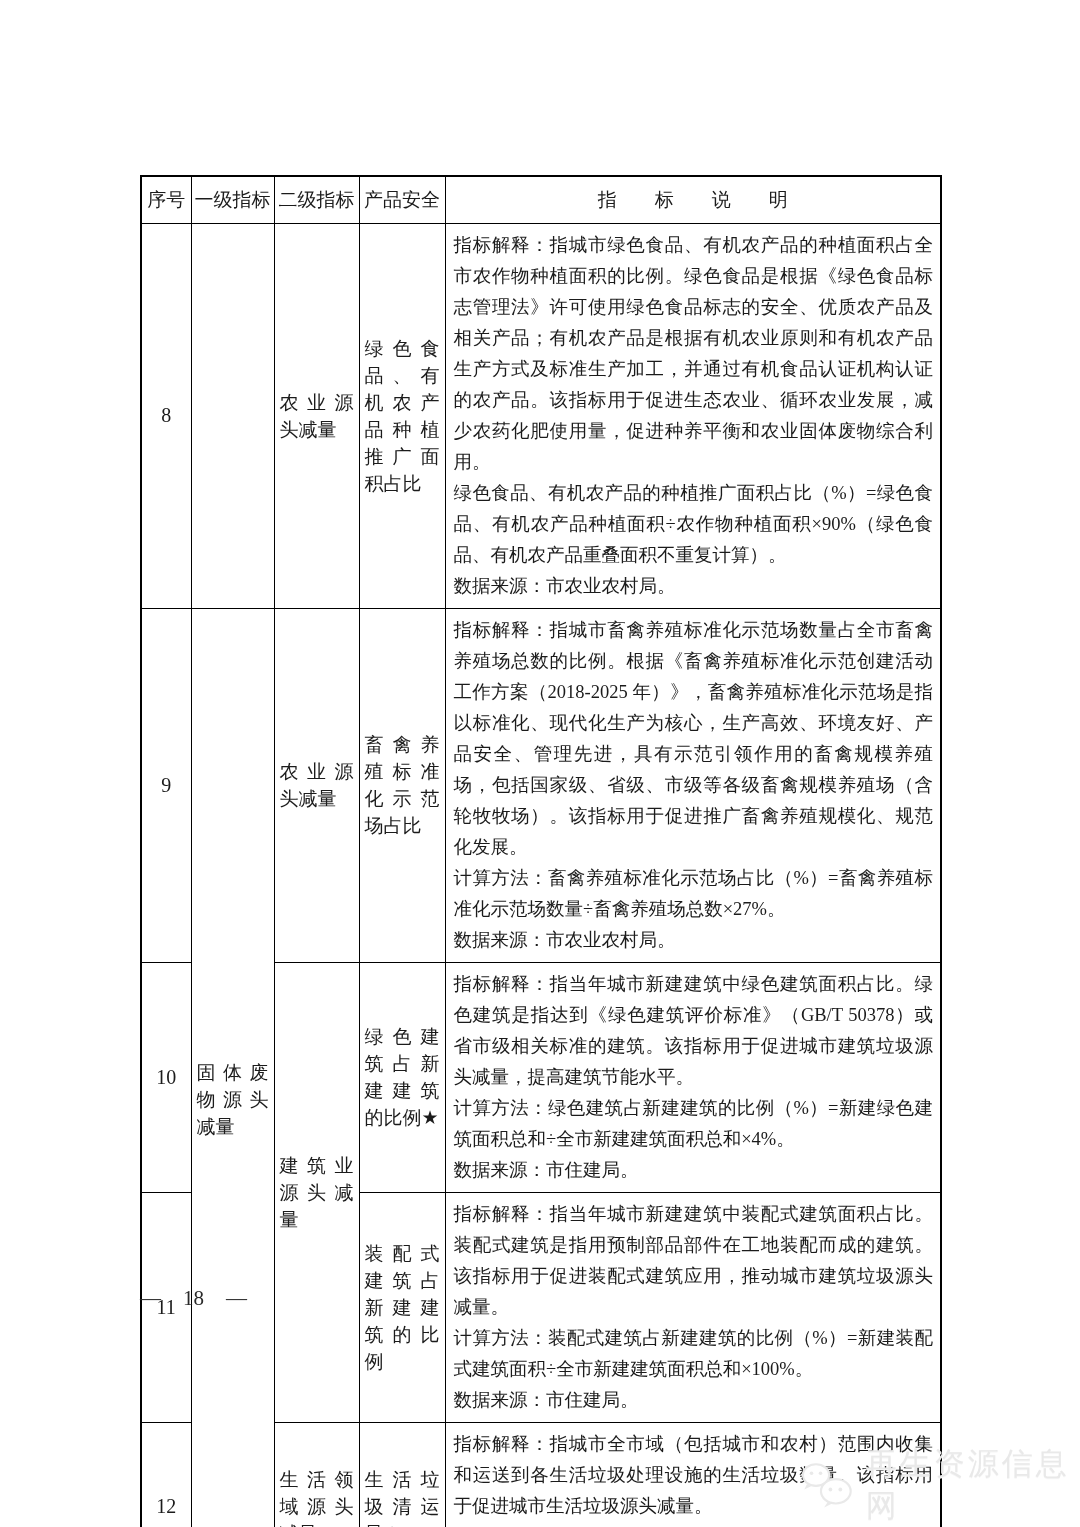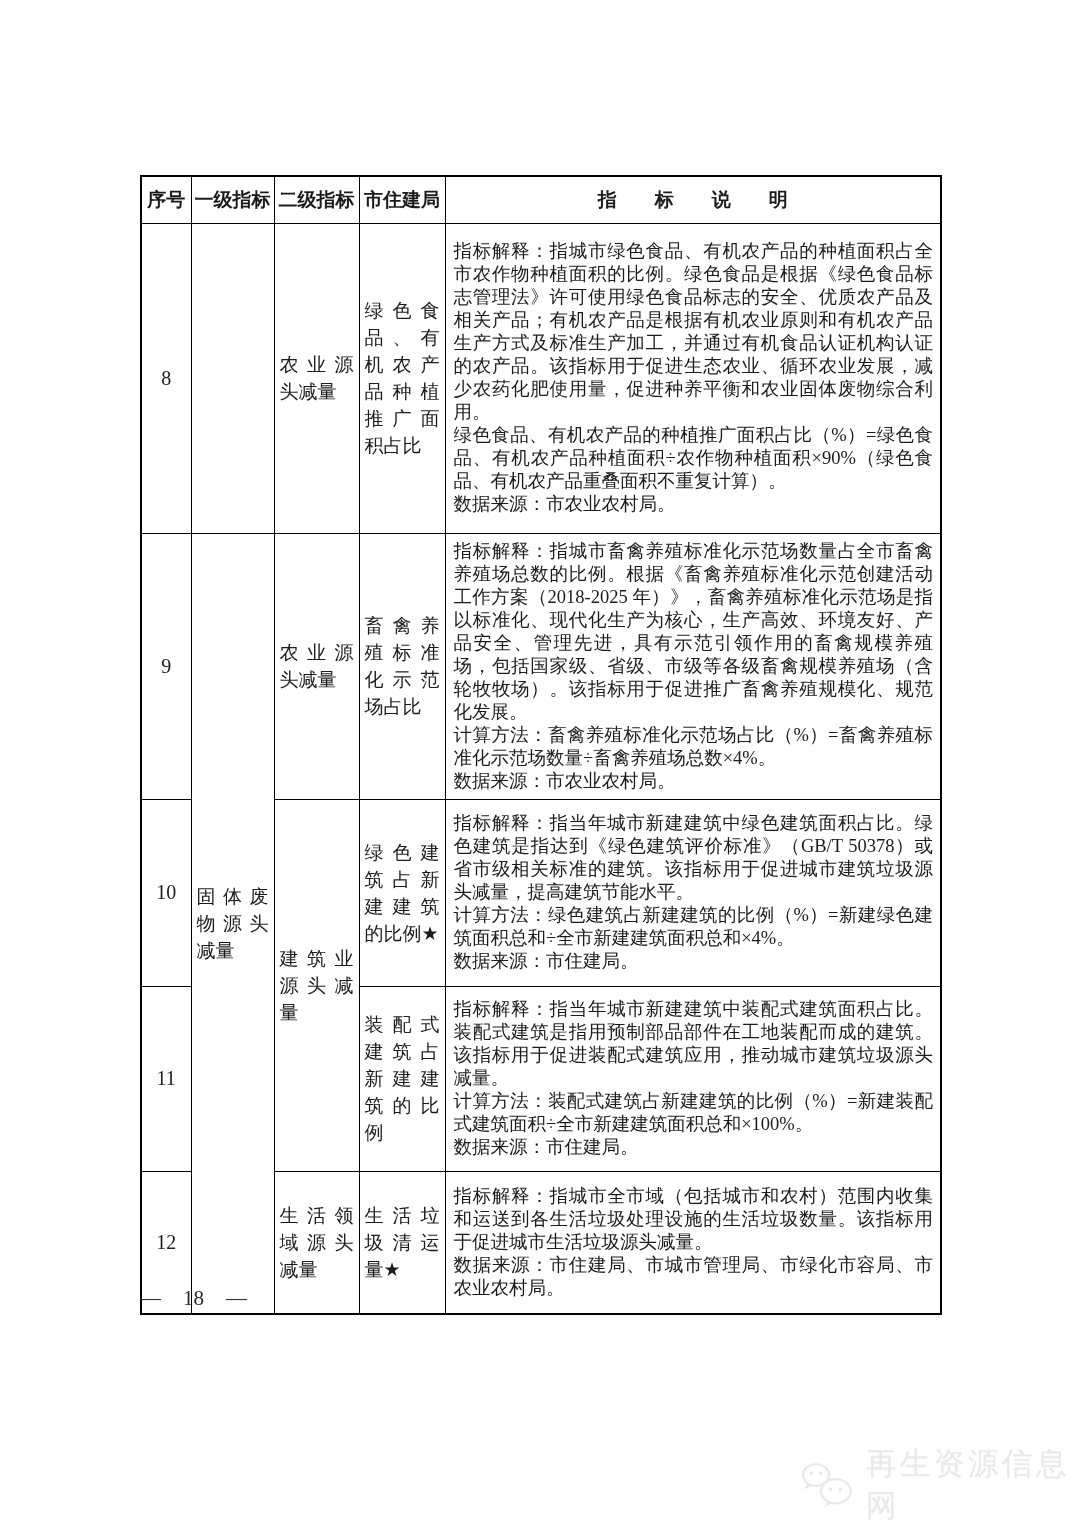--- a/index.html
+++ b/index.html
@@ -21,21 +21,21 @@
     table-layout: fixed;
     border: 2.5px solid #000;
   }
   .indicator-table th, .indicator-table td {
     border: 1.5px solid #000;
     box-sizing: border-box;
     vertical-align: middle;
   }
   .indicator-table th {
     font-family: "Liberation Sans", "DejaVu Sans", sans-serif;
-    font-weight: 700;
+    font-weight: 400;
     font-size: 19px;
     text-align: center;
     height: 47px;
     padding: 2px;
   }
   td.c-num {
     text-align: center;
     font-size: 20px;
     padding: 2px;
   }
@@ -44,21 +44,21 @@
     line-height: 27px;
     padding: 3px 5px;
     text-align: justify;
   }
   td.c-desc {
     font-size: 18.5px;
     padding: 6px 7px 6px 8px;
   }
   .para {
     text-align: justify;
-    line-height: 23px;
+    line-height: 31px;
   }
   .hei {
     font-family: "Liberation Sans", "DejaVu Sans", sans-serif;
     font-weight: normal;
   }
   tr.r8  { height: 310px; }
   tr.r9  { height: 240px; }
   tr.r10 { height: 187px; }
   tr.r11 { height: 185px; }
   tr.r12 { height: 143px; }
@@ -101,21 +101,21 @@
         <col style="width:83px">
         <col style="width:85px">
         <col style="width:86px">
         <col style="width:496px">
     </colgroup>
     <thead>
       <tr>
         <th>序号</th>
         <th>一级指标</th>
         <th>二级指标</th>
-        <th>市住建局</th>
+        <th>产品安全</th>
         <th>指　　标　　说　　明</th>
       </tr>
     </thead>
     <tbody>
       <tr class="r8">
         <td class="c-num">8</td>
         <td class="c-l1"></td>
         <td class="c-l2">农业源头减量</td>
         <td class="c-l3">绿色食品、有机农产品种植推广面积占比</td>
         <td class="c-desc">
@@ -124,21 +124,21 @@
           <div class="para">数据来源：市农业农村局。</div>
         </td>
       </tr>
       <tr class="r9">
         <td class="c-num">9</td>
         <td class="c-l1 hei" rowspan="4">固体废物源头减量</td>
         <td class="c-l2">农业源头减量</td>
         <td class="c-l3">畜禽养殖标准化示范场占比</td>
         <td class="c-desc">
           <div class="para">指标解释：指城市畜禽养殖标准化示范场数量占全市畜禽养殖场总数的比例。根据《畜禽养殖标准化示范创建活动工作方案（2018-2025 年）》，畜禽养殖标准化示范场是指以标准化、现代化生产为核心，生产高效、环境友好、产品安全、管理先进，具有示范引领作用的畜禽规模养殖场，包括国家级、省级、市级等各级畜禽规模养殖场（含轮牧牧场）。该指标用于促进推广畜禽养殖规模化、规范化发展。</div>
-          <div class="para">计算方法：畜禽养殖标准化示范场占比（%）=畜禽养殖标准化示范场数量÷畜禽养殖场总数×4%。</div>
+          <div class="para">计算方法：畜禽养殖标准化示范场占比（%）=畜禽养殖标准化示范场数量÷畜禽养殖场总数×27%。</div>
           <div class="para">数据来源：市农业农村局。</div>
         </td>
       </tr>
       <tr class="r10">
         <td class="c-num">10</td>
         <td class="c-l2" rowspan="2">建筑业源头减量</td>
         <td class="c-l3 hei">绿色建筑占新建建筑的比例★</td>
         <td class="c-desc">
           <div class="para">指标解释：指当年城市新建建筑中绿色建筑面积占比。绿色建筑是指达到《绿色建筑评价标准》（GB/T 50378）或省市级相关标准的建筑。该指标用于促进城市建筑垃圾源头减量，提高建筑节能水平。</div>
           <div class="para">计算方法：绿色建筑占新建建筑的比例（%）=新建绿色建筑面积总和÷全市新建建筑面积总和×4%。</div>

